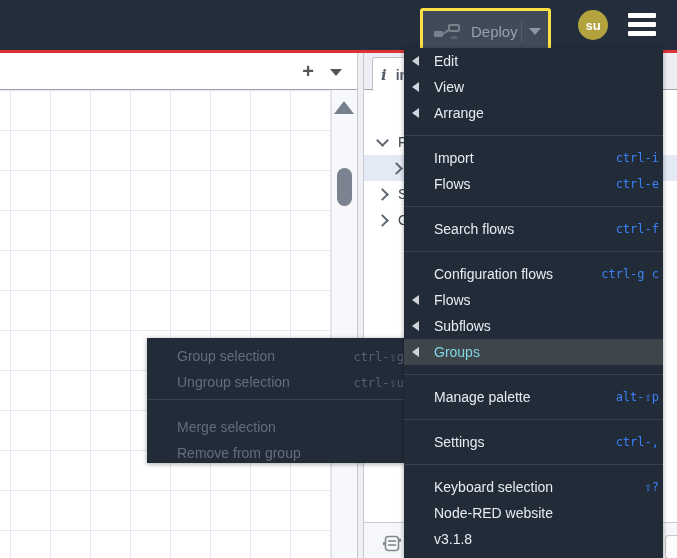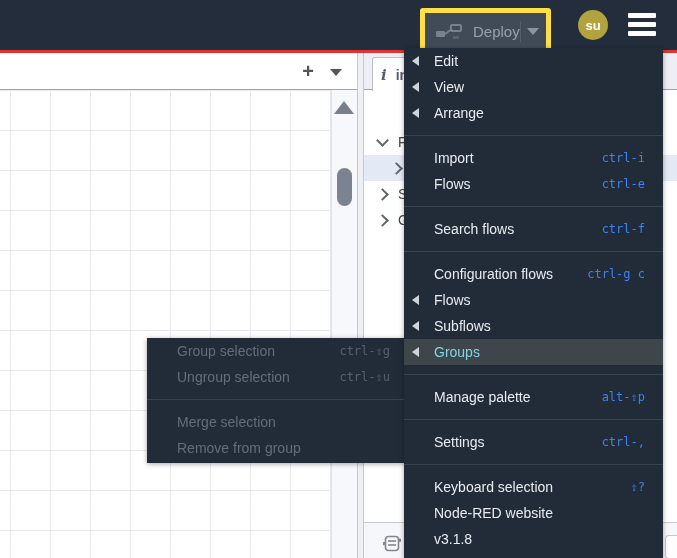--- a/index.html
+++ b/index.html
@@ -2,21 +2,21 @@
 <html><head>
 <meta charset="utf-8">
 <style>
   html,body{margin:0;padding:0;background:#888;}
   #stage{position:relative;width:677px;height:558px;overflow:hidden;background:#fff;
          font-family:"Liberation Sans",sans-serif;-webkit-font-smoothing:antialiased;}
   
   .header{position:absolute;left:0;top:0;width:677px;height:50px;background:#232d3c;}
   .red-line{position:absolute;left:0;top:50px;width:677px;height:3px;background:var(--accent-red,#dc3434);}
   .deploy-btn{position:absolute;left:420px;top:8px;width:131px;height:47px;background:#414b58;
-      border:5px solid #fde047;border-radius:3px;display:flex;align-items:center;box-sizing:border-box;}
+      border:3px solid #fde047;border-radius:3px;display:flex;align-items:center;box-sizing:border-box;}
   .deploy-btn .dicon{margin-left:10px;display:flex;align-items:center;}
   .deploy-btn .dlabel{color:#98a0ab;font-size:15px;margin-left:10px;flex:1;}
   .deploy-btn .dsep{width:1px;height:21px;background:#525c6a;}
   .deploy-btn .dcaret{width:26px;display:flex;justify-content:center;align-items:center;}
   .tri-down{width:0;height:0;border-left:6px solid transparent;border-right:6px solid transparent;border-top:7px solid #8d95a1;}
   .avatar{position:absolute;left:578px;top:10px;width:30px;height:30px;border-radius:50%;
       background:var(--avatar-bg,#b2a33f);color:#fff;font-size:13px;font-weight:bold;
       display:flex;align-items:center;justify-content:center;}
   .hamburger{position:absolute;left:628px;top:13px;width:28px;height:27px;cursor:pointer;}
   .hamburger .bar{width:28px;height:5px;background:#fff;border-radius:1px;margin-bottom:4px;}
@@ -52,26 +52,26 @@
   .chev.right{transform:rotate(-45deg);}
   .sb-footer{position:absolute;left:0;top:469px;width:313px;height:36px;background:#f6f7fa;border-top:1px solid #c9c9d1;box-sizing:border-box;}
   .sb-footer .nicon{position:absolute;left:18px;top:12px;}
   .sb-footer .fbtn{position:absolute;right:0;top:12px;width:12px;height:24px;background:#fdfdfe;
       border:1px solid #c6c6cf;border-right:none;border-radius:4px 0 0 4px;box-sizing:border-box;}
   
   .menu-panel{position:absolute;background:var(--menu-bg,#222c39);box-shadow:0 1px 5px rgba(0,0,0,.35);}
   #main-menu{left:404px;top:48px;width:259px;height:510px;z-index:10;}
   #sub-menu{left:147px;top:338px;width:261px;height:125px;z-index:9;}
   .menu-row{position:relative;height:26px;display:flex;align-items:center;
-      padding-left:30px;padding-right:18px;box-sizing:border-box;cursor:pointer;}
+      padding-left:30px;padding-right:4px;box-sizing:border-box;cursor:pointer;}
   .menu-row .mlabel{color:#e8ecf1;font-size:14px;flex:1;white-space:nowrap;}
   .menu-row .mshort{font-family:"DejaVu Sans Mono","DejaVu Sans",monospace;font-size:12px;color:#3b82f6;}
   .menu-row.hl{background:var(--menu-highlight-bg,#3f464b);}
   .menu-row.hl .mlabel{color:var(--menu-highlight-text,#7fd6e2);}
-  .menu-row.dis{cursor:default;}
+  .menu-row.dis{cursor:default;align-items:flex-end;}
   .menu-row.dis .mlabel{color:#646d79;}
   .menu-row.dis .mshort{color:#566070;}
   .menu-sep{height:1px;background:#39424e;margin:9px 0;}
   .tri-left{position:absolute;left:8px;top:50%;margin-top:-5px;width:0;height:0;
       border-top:5px solid transparent;border-bottom:5px solid transparent;border-right:7px solid #cfd4da;}
 </style>
 </head>
 <body>
 
 <div id="stage" style="--accent-red: #dc3434; --menu-bg: #222c39; --menu-highlight-bg: #3f464b; --menu-highlight-text: #7fd6e2; --avatar-bg: #b2a33f; --selected-row-bg: #e4e9f6;">

